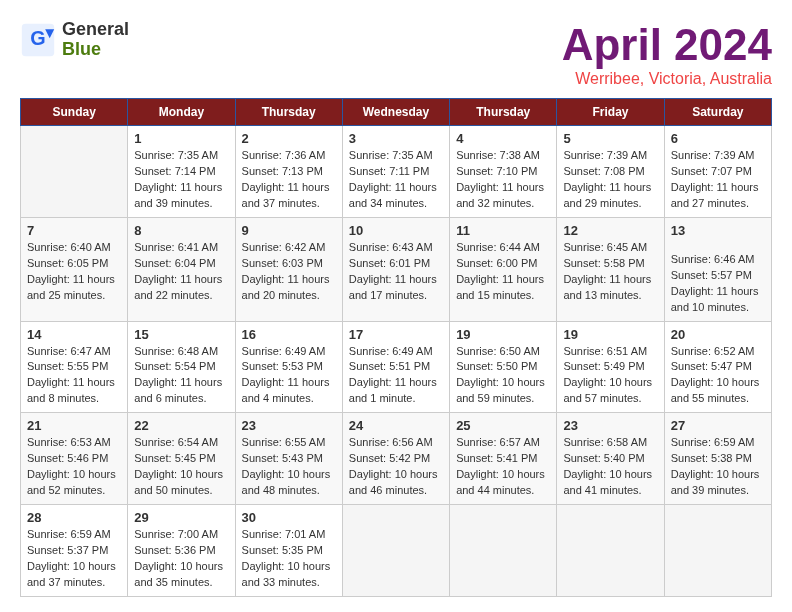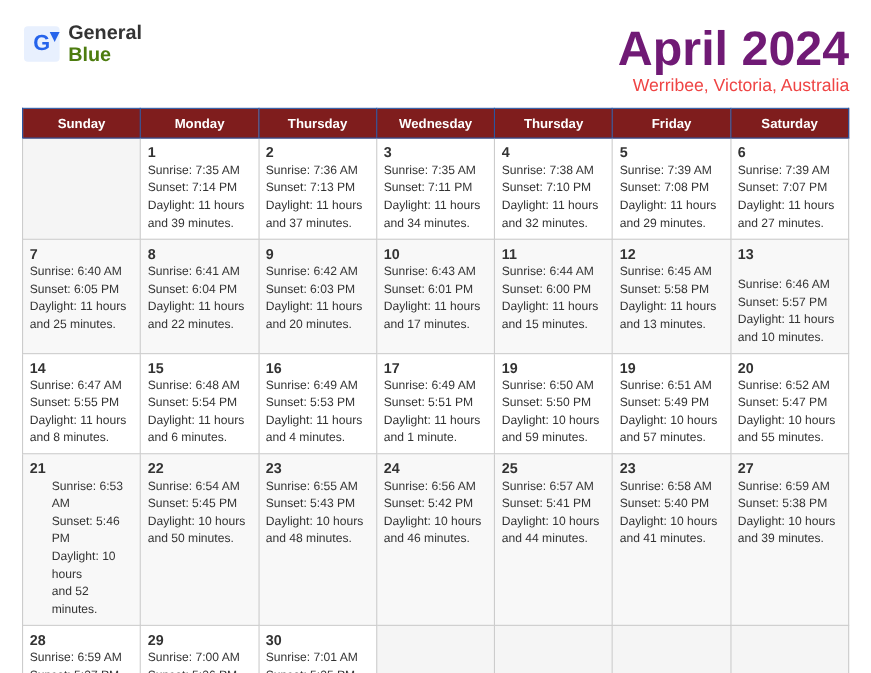--- a/index.html
+++ b/index.html
@@ -265,21 +265,21 @@
           <span class="day-number">20</span>
           <div class="day-info" style="white-space: pre-line;">Sunrise: 6:52 AM
 Sunset: 5:47 PM
 Daylight: 10 hours
 and 55 minutes.</div>
         </td>
       </tr>
       <tr>
         <td>
           <span class="day-number">21</span>
-          <div class="day-info" style="white-space: pre-line; margin-left: 20px;">Sunrise: 6:53 AM
+          <div class="day-info" style="white-space: pre-line;">Sunrise: 6:53 AM
 Sunset: 5:46 PM
 Daylight: 10 hours
 and 52 minutes.</div>
         </td>
         <td>
           <span class="day-number">22</span>
           <div class="day-info" style="white-space: pre-line;">Sunrise: 6:54 AM
 Sunset: 5:45 PM
 Daylight: 10 hours
 and 50 minutes.</div>

